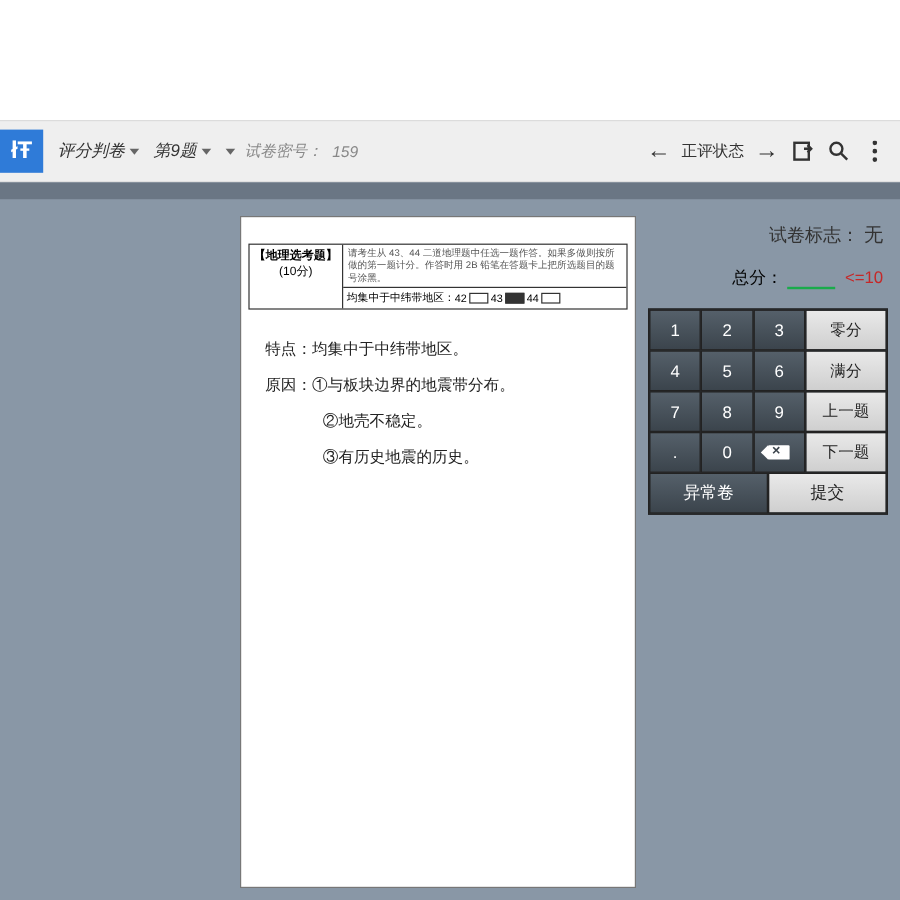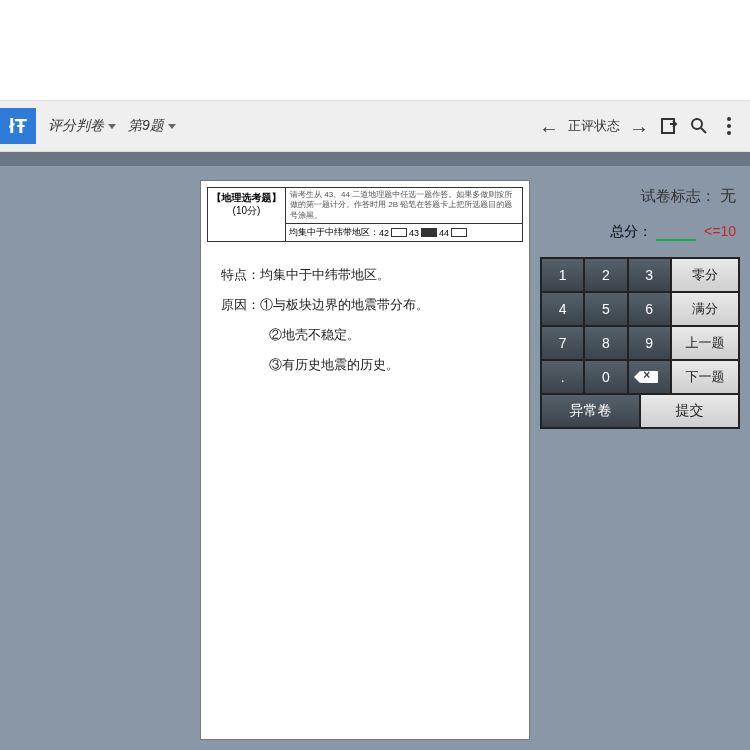--- a/index.html
+++ b/index.html
@@ -50,21 +50,21 @@
   .darkstrip { position:absolute; top:0; left:0; right:0; height:14px; background:#6a7684; }
 
   .paper-wrap {
     margin-left: 200px;
     margin-top: 28px;
     width: 330px;
     background: #fff;
     border: 1px solid #777;
     height: 560px;
     position: relative;
-    padding: 6px 6px;
+    padding: 22px 6px;
   }
   .paper-head {
     border: 1px solid #333;
     display: flex;
     font-size: 10px;
   }
   .ph-left {
     border-right: 1px solid #333;
     width: 78px;
     text-align: center;
@@ -145,20 +145,25 @@
 <div class="toolbar">
   <div class="logo">łŦ</div>
   <div class="tb-item">
     <span>评分判卷</span>
     <span class="caret"></span>
   </div>
   <div class="tb-item">
     <span>第9题</span>
     <span class="caret"></span>
   </div>
+  <div class="tb-item">
+    <span class="caret" style="margin-right:4px;margin-left:0"></span>
+    <span class="tb-sep">试卷密号：</span>
+    <span class="tb-sep">159</span>
+  </div>
   <div class="tb-spacer"></div>
   <div class="tb-icon">
       <span class="arrow-l">←</span>
     </div>
   <div class="status-lbl">正评状态</div>
   <div class="tb-icon">
       <span class="arrow-r">→</span>
     </div>
   <div class="tb-icon">
     <svg width="20" height="20" viewBox="0 0 20 20">

